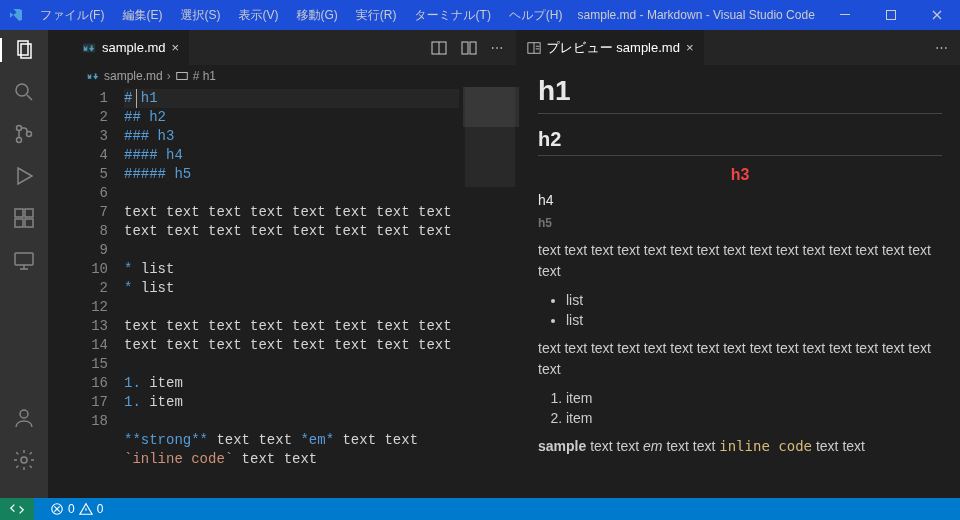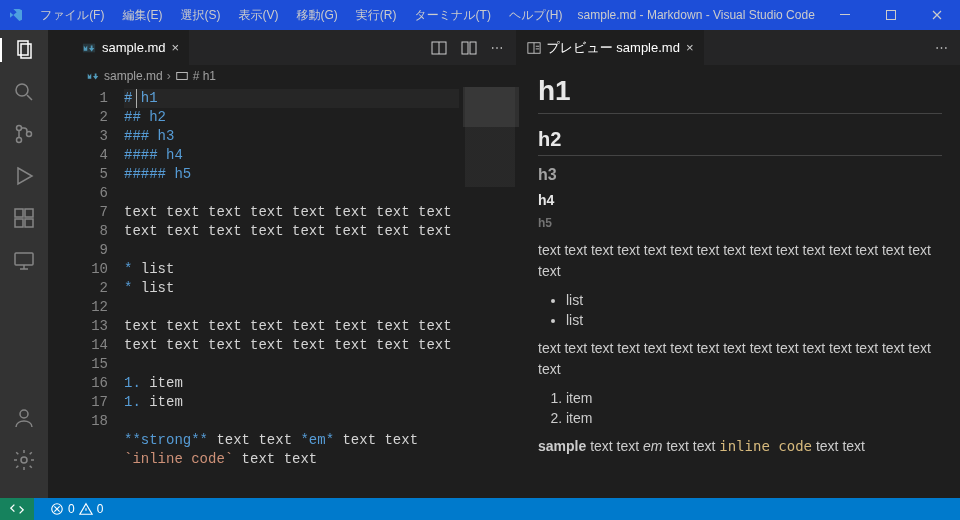--- a/index.html
+++ b/index.html
@@ -33,22 +33,22 @@
 .code-lines { flex: 1; padding-top: 2px; line-height: 19px; white-space: pre; color: #d4d4d4; }
 .tok-blue { color: #569cd6; }
 .tok-orange { color: #ce9178; }
 .minimap { position: absolute; right: 4px; top: 0; width: 50px; height: 100px; background: linear-gradient(#333, #333); opacity: 0.5; }
 .minimap-slider { position: absolute; right: 0; top: 0; width: 56px; height: 40px; background: rgba(120,120,120,0.2); }
 .cursor-line { position: absolute; left: 52px; right: 60px; top: 2px; height: 19px; background: rgba(255,255,255,0.04); pointer-events:none; }
 .cursor-caret { position: absolute; left: 64px; top: 2px; width: 1px; height: 19px; background: #aeafad; }
 .preview-pane { flex: 1; background: #1e1e1e; padding: 10px 18px; overflow-y: auto; color: #ccc; font-size: 14px; }
 .preview-pane h1 { font-size: 28px; font-weight: 600; color: #e8e8e8; border-bottom: 1px solid #444; padding-bottom: 6px; margin-bottom: 14px; }
 .preview-pane h2 { font-size: 20px; font-weight: 600; color: #e8e8e8; border-bottom: 1px solid #444; padding-bottom: 4px; margin: 10px 0; }
-.preview-pane h3 { font-size: 16px; font-weight: 600; margin: 8px 0; color: #a3a3a3; }
-.preview-pane h4 { font-size: 14px; font-weight: 700; margin: 8px 0; color: #e8e8e8; }
+.preview-pane h3 { font-size: 16px; font-weight: 600; margin: 8px 0; color: #ef4444; text-align: center; }
+.preview-pane h4 { font-size: 14px; font-weight: 400; margin: 8px 0; color: #e8e8e8; }
 .preview-pane h5 { font-size: 12px; font-weight: 600; margin: 8px 0; color: #737373; }
 .preview-pane p { margin: 10px 0; line-height: 1.5; }
 .preview-pane ul, .preview-pane ol { margin: 10px 0 10px 28px; }
 .preview-pane li { margin: 4px 0; }
 .preview-pane code { color: #d7ba7d; font-family: Consolas, monospace; }
 .statusbar { height: 22px; background: #007acc; color: #fff; display: flex; align-items: center; font-size: 12px; }
 .status-left, .status-right { display: flex; align-items: center; gap: 12px; }
 .status-left { padding-left: 0; }
 .status-right { margin-left: auto; padding-right: 10px; }
 .status-item { display: flex; align-items: center; gap: 4px; padding: 0 4px; cursor: pointer; }

